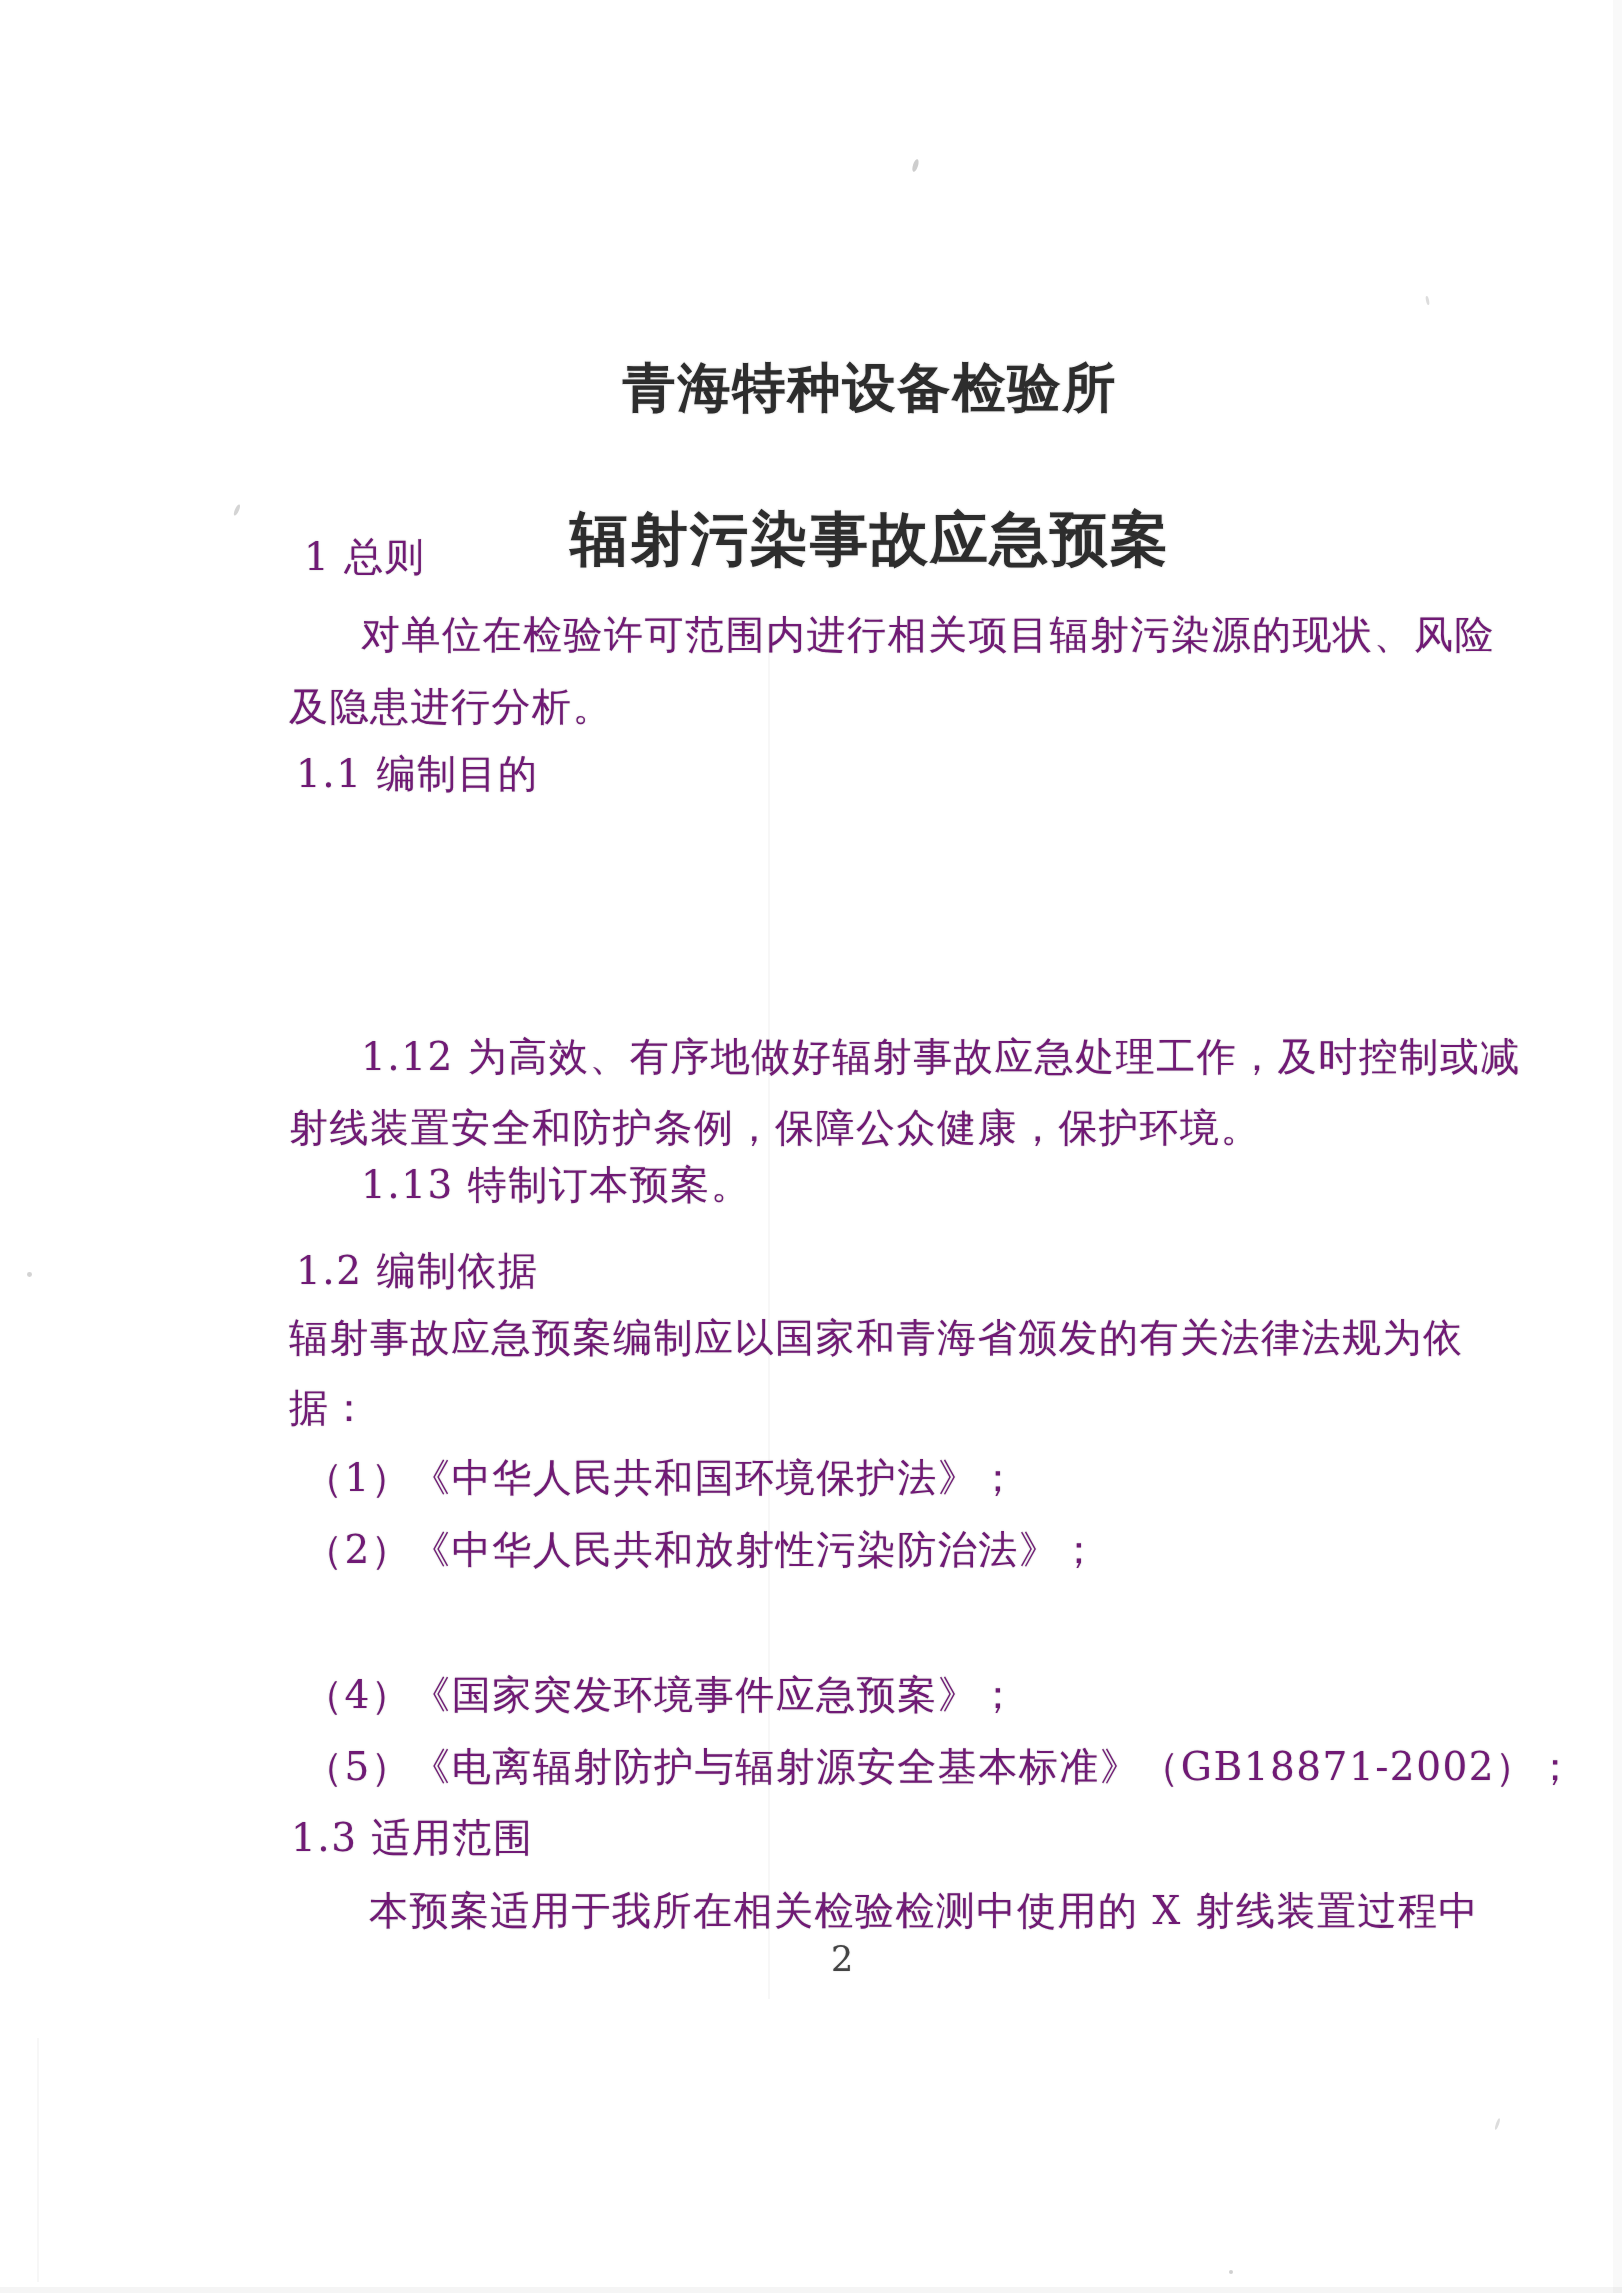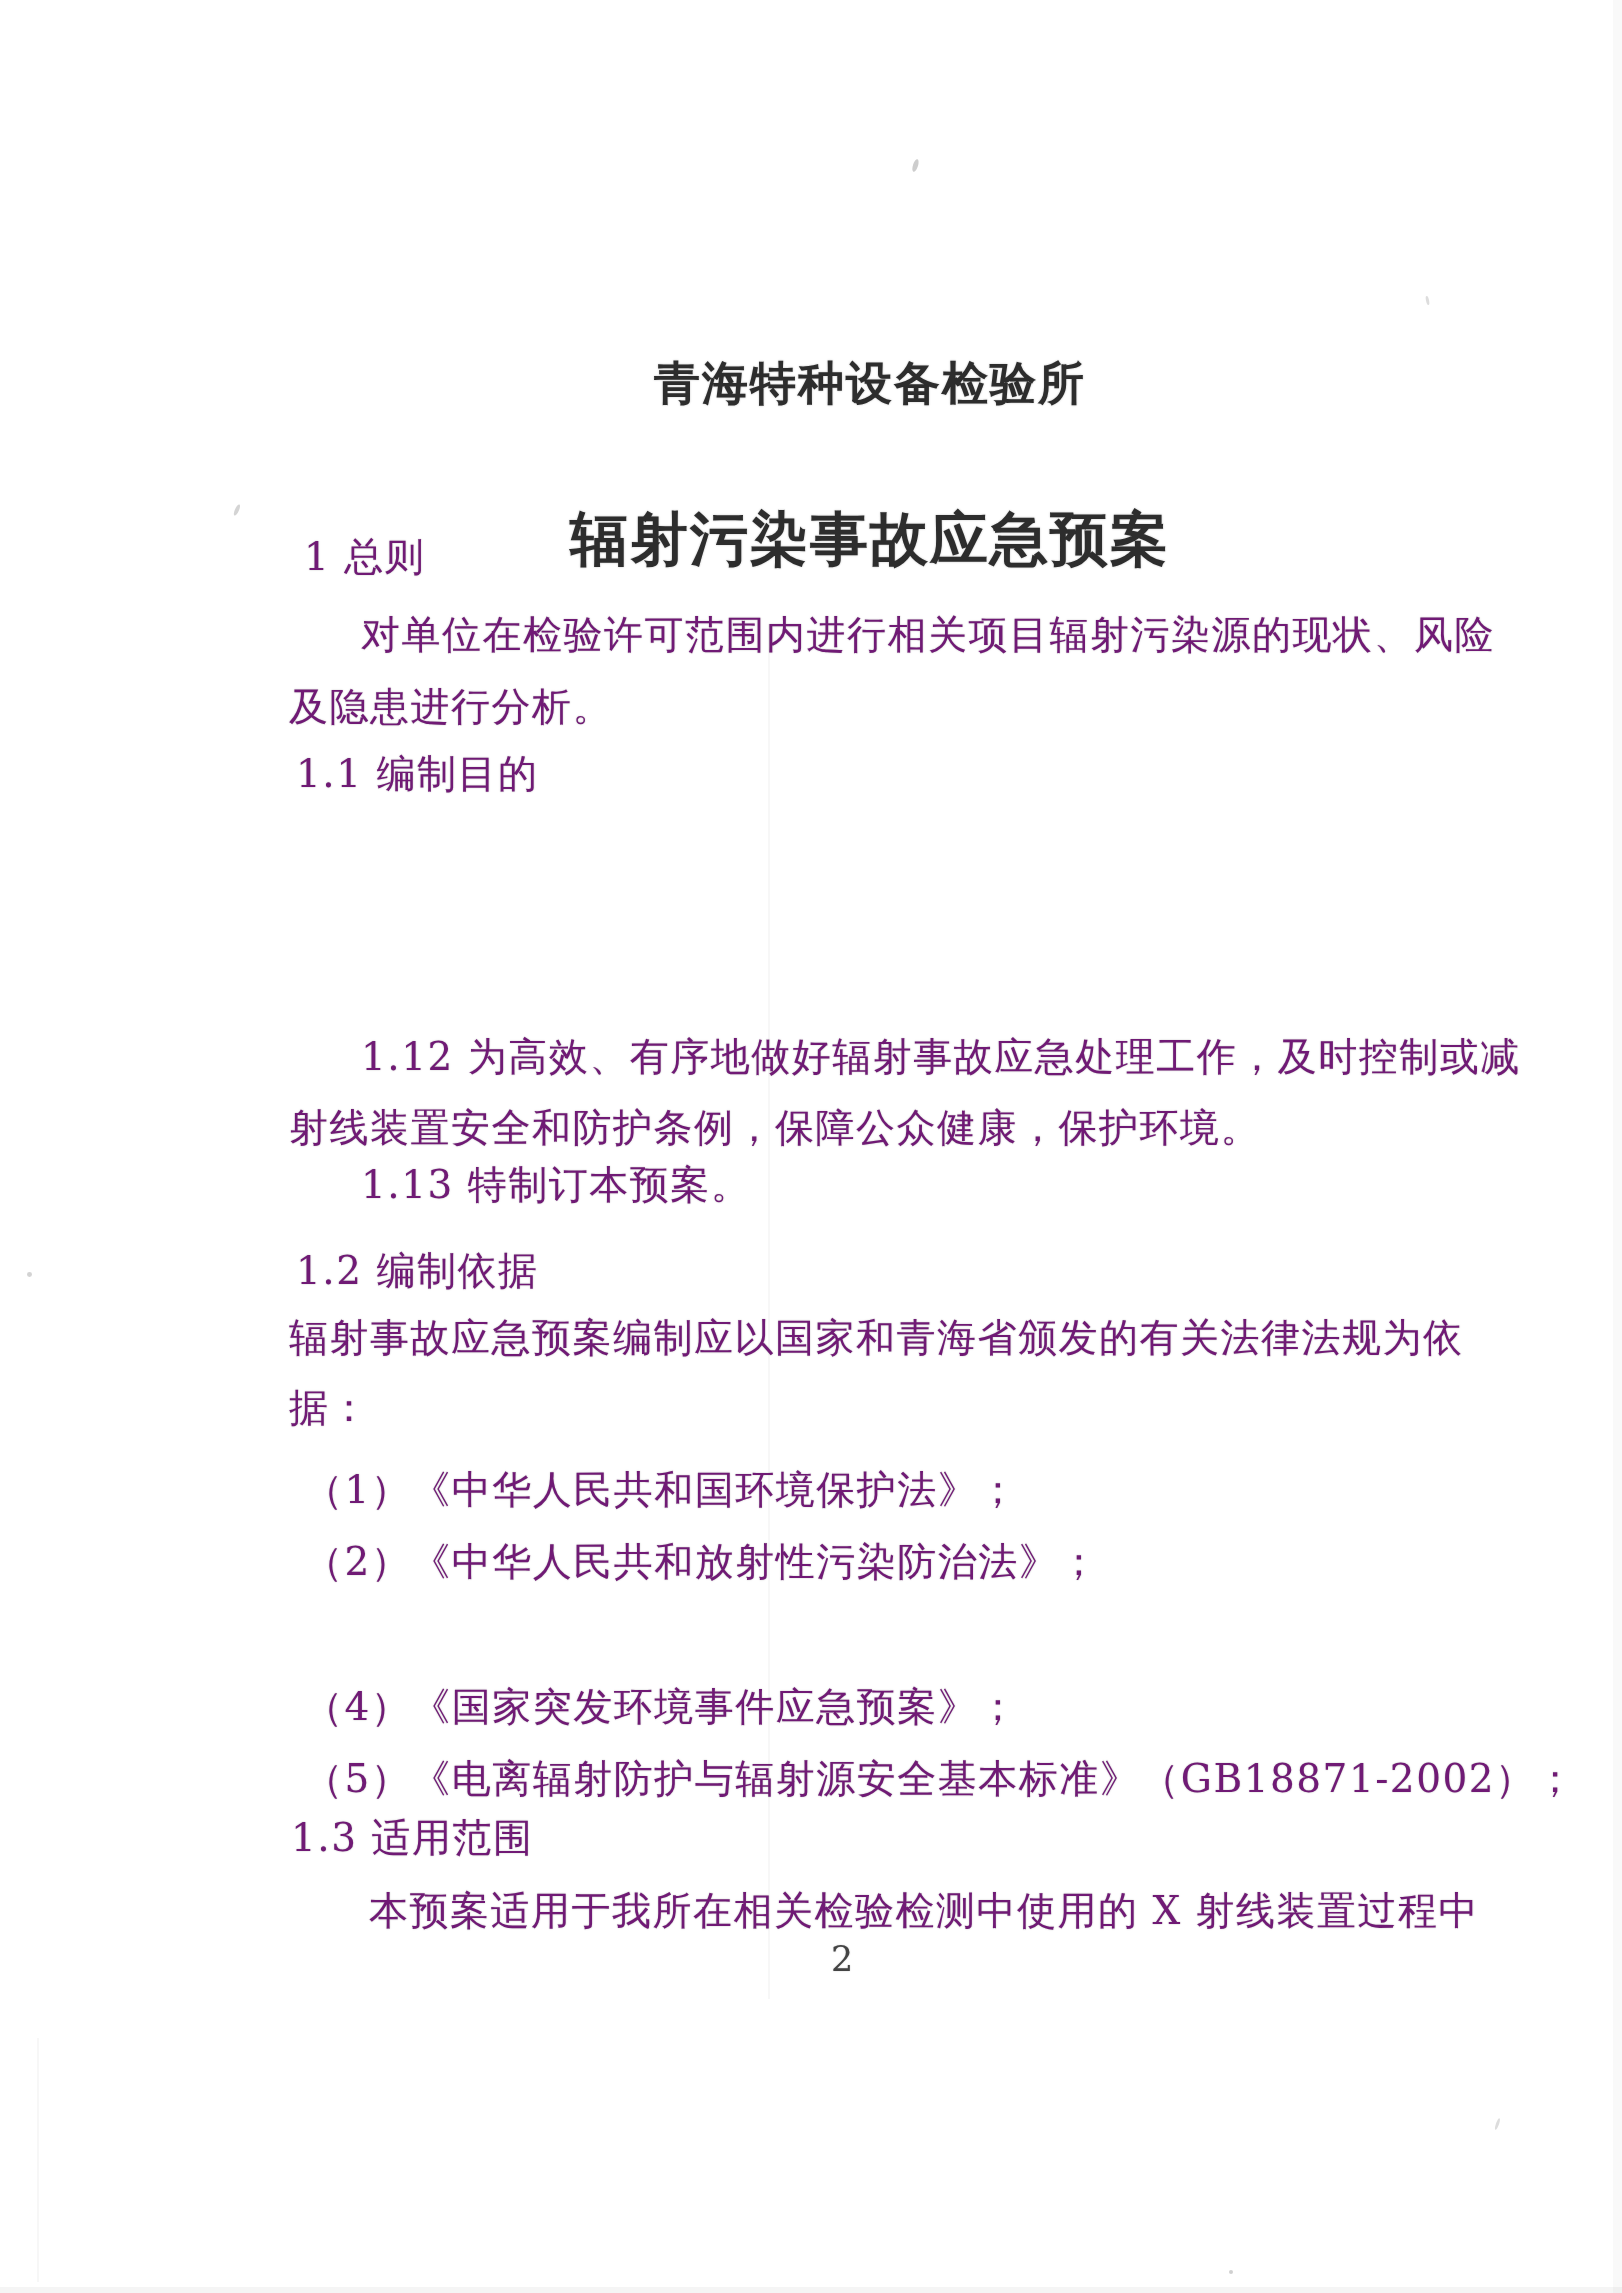--- a/index.html
+++ b/index.html
@@ -20,35 +20,35 @@
   .title {
     position: absolute;
     left: 870px;
     transform: translateX(-50%);
     white-space: nowrap;
     font-weight: 600;
     color: #2d2d2d;
     text-shadow: 0 0 2px rgba(30,30,30,0.30);
     letter-spacing: 2px;
   }
-  .t1 { top: 353px; font-size: 46px; text-align: center; }
+  .t1 { top: 353px; font-size: 53px; text-align: center; }
   .t2 { top: 501px; font-size: 58px; }
   .line {
     position: absolute;
     white-space: nowrap;
     font-size: 39px;
     line-height: 45px;
     letter-spacing: 1.5px;
     color: #701a75;
     text-shadow: 0 0 1.5px rgba(40,40,40,0.35);
   }
   .hd   { left: 296px; }
   .base { left: 289px; }
   .ind  { left: 361px; }
-  .item { left: 304px; margin-top: 12px; }
+  .item { left: 304px; }
   .pageno {
     position: absolute;
     top: 1939px;
     left: 831px;
     font-size: 35px;
     color: #444;
     text-shadow: 0 0 1.5px rgba(40,40,40,0.3);
   }
   
   .streak {

